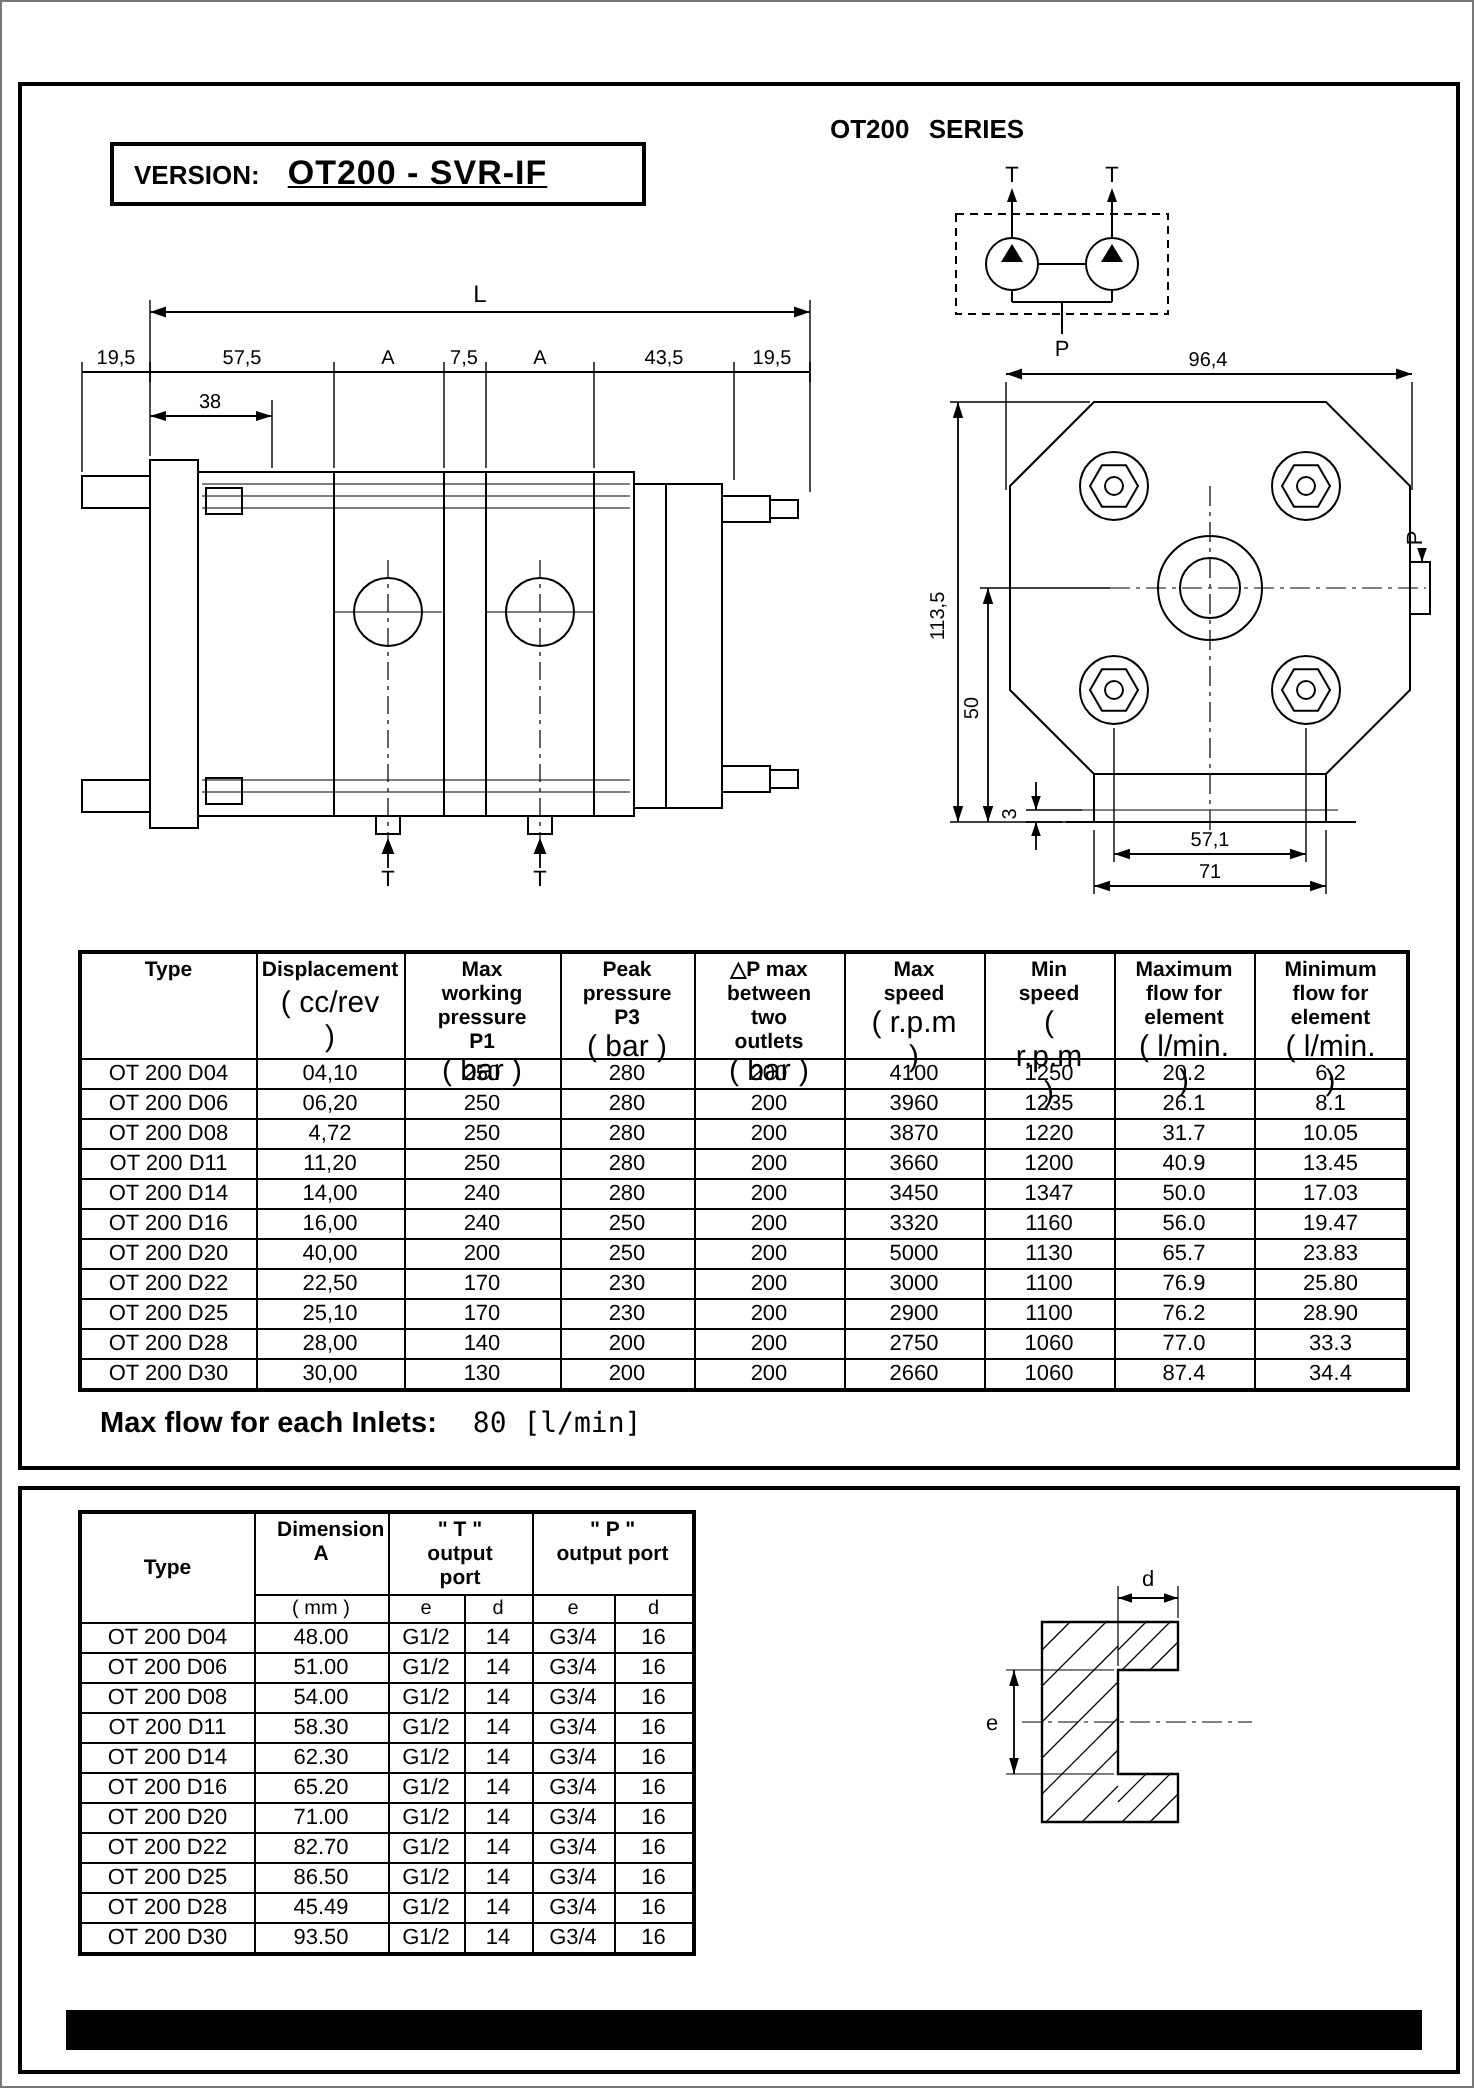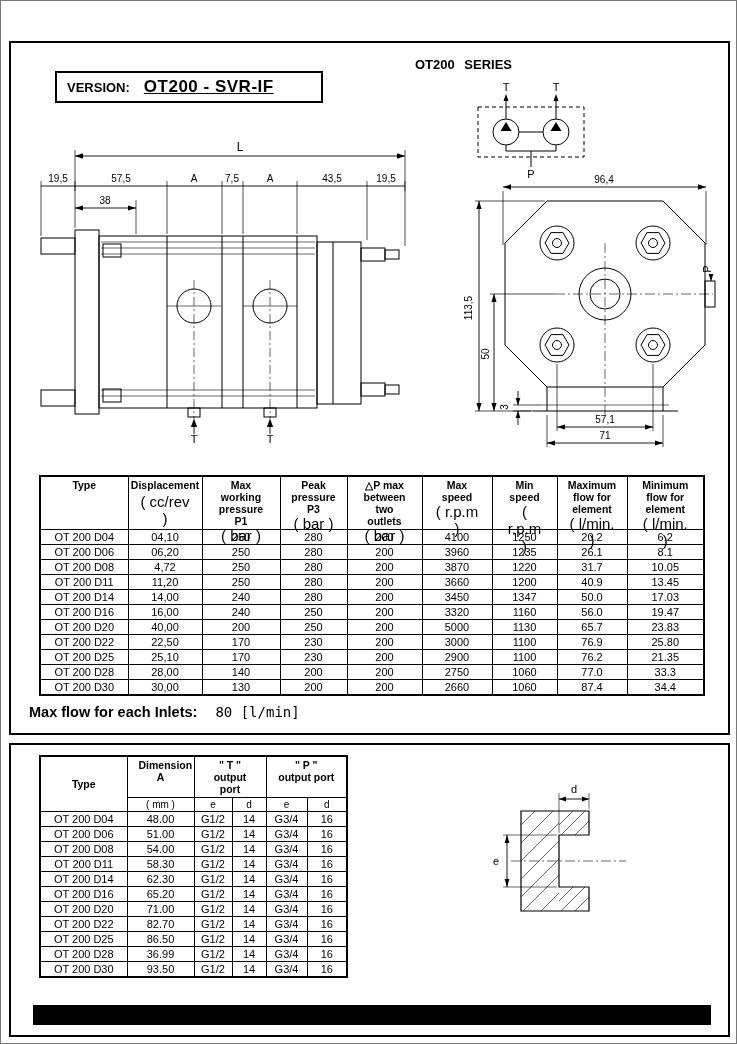--- a/index.html
+++ b/index.html
@@ -31,21 +31,21 @@
   th,td { border:1px solid #000; text-align:center; }
   th { font-size:10.5px; font-weight:bold; line-height:1.15; padding:2px 11px; vertical-align:top; }
   td { font-size:11px; height:15px; padding:0 1px; }
   td:first-child { font-weight:normal; }
   .thw { display:flex; flex-direction:column; justify-content:space-between; align-items:center; height:48px; }
   .thu { font-weight:normal; font-size:15px; }
   .sub-th { font-weight:normal; font-size:10px; height:14px; padding:0; vertical-align:middle; }
   .port-table th.group { vertical-align:top; }
   .port-table th.type-th { vertical-align:middle; }
 
-  .max-flow { position:absolute; left:18px; top:660px; white-space:pre; }
+  .max-flow { position:absolute; left:39px; top:660px; white-space:pre; }
   .mf-label { font-size:14.5px; font-weight:bold; }
   .mf-value { font-size:14px; font-family:"DejaVu Sans Mono",monospace; margin-left:18px; }
 
   .footer-bar { position:absolute; left:22px; top:260px; width:678px; height:20px; background:#000; }
 </style>
 </head>
 <body>
 
 <div class="page">
 
@@ -396,21 +396,21 @@
           </tr>
           <tr>
             <td>OT 200 D25</td>
             <td>25,10</td>
             <td>170</td>
             <td>230</td>
             <td>200</td>
             <td>2900</td>
             <td>1100</td>
             <td>76.2</td>
-            <td>21.35</td>
+            <td>28.90</td>
           </tr>
           <tr>
             <td>OT 200 D28</td>
             <td>28,00</td>
             <td>140</td>
             <td>200</td>
             <td>200</td>
             <td>2750</td>
             <td>1060</td>
             <td>77.0</td>
@@ -527,21 +527,21 @@
           <tr>
             <td>OT 200 D25</td>
             <td>86.50</td>
             <td>G1/2</td>
             <td>14</td>
             <td>G3/4</td>
             <td>16</td>
           </tr>
           <tr>
             <td>OT 200 D28</td>
-            <td>36.99</td>
+            <td>45.49</td>
             <td>G1/2</td>
             <td>14</td>
             <td>G3/4</td>
             <td>16</td>
           </tr>
           <tr>
             <td>OT 200 D30</td>
             <td>93.50</td>
             <td>G1/2</td>
             <td>14</td>

